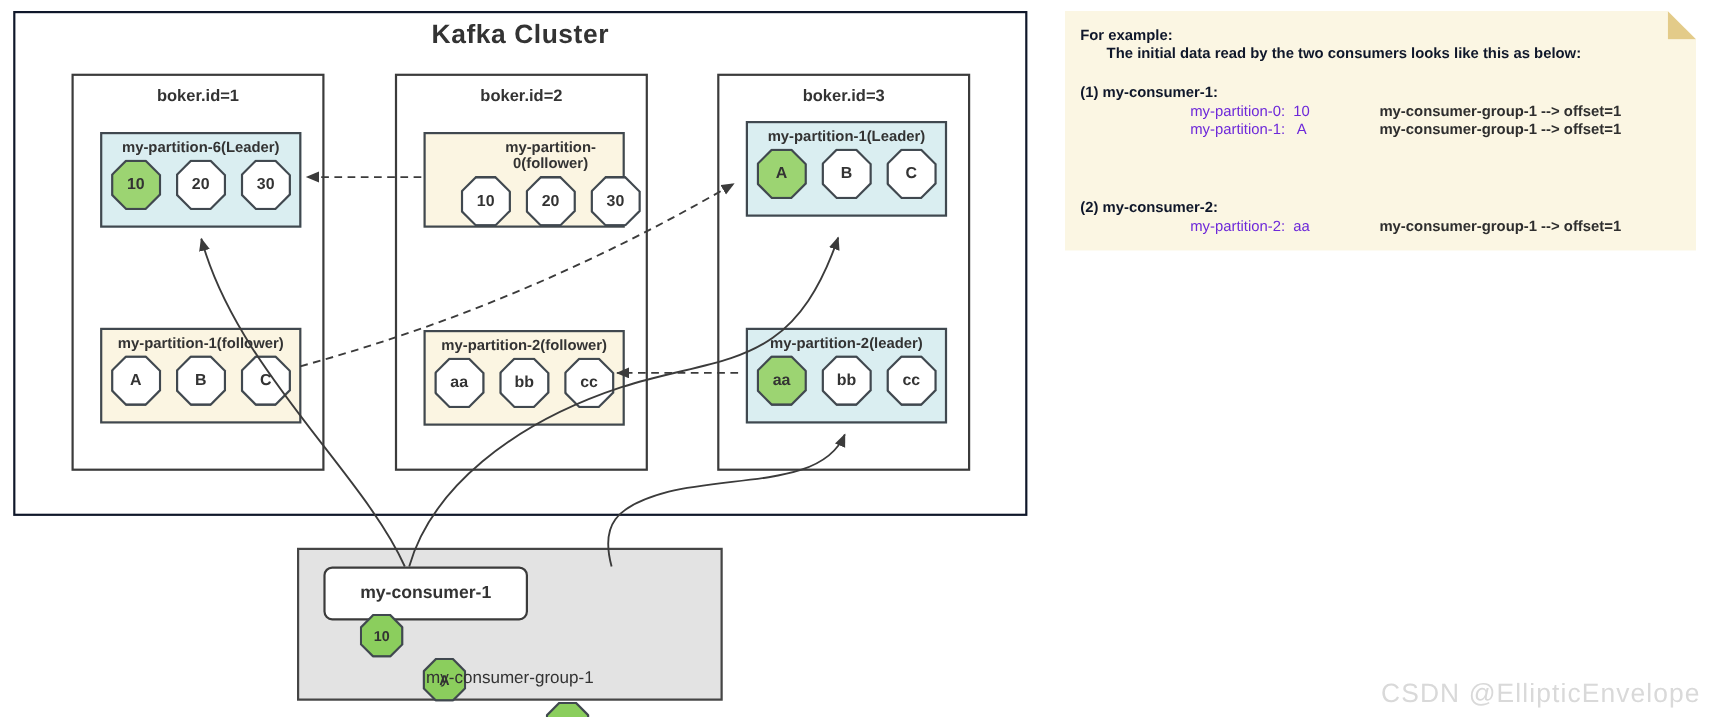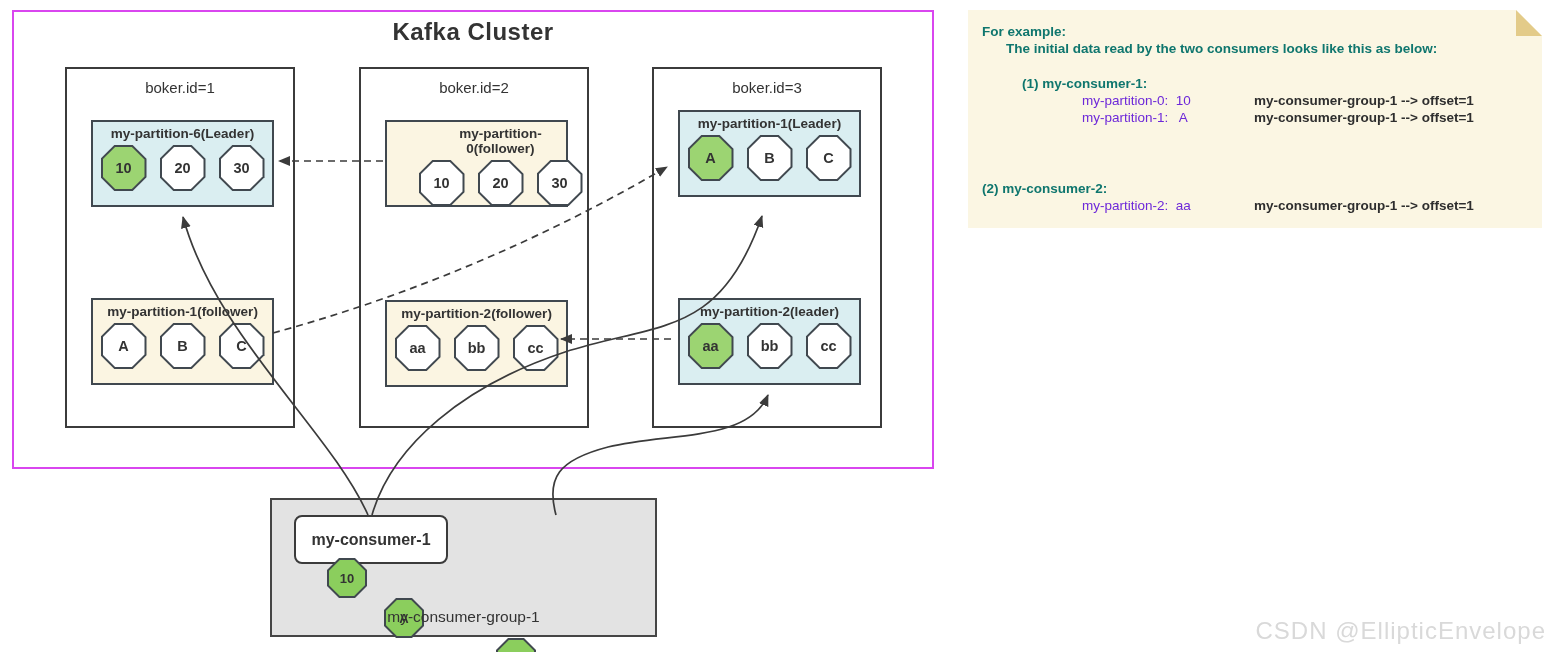--- a/index.html
+++ b/index.html
@@ -4,57 +4,57 @@
 <style>
   html,body { margin:0; padding:0; background:#ffffff; }
   .canvas {
     position:relative; width:1554px; height:652px; overflow:hidden;
     font-family:"Liberation Sans","DejaVu Sans",sans-serif; color:#333;
     background:#ffffff;
   }
   .abs { position:absolute; }
 
   
-  .cluster { left:12px; top:10px; width:918px; height:455px; border:2px solid #d946ef; background:#fff; }
+  .cluster { left:12px; top:10px; width:918px; height:455px; border:2px solid #0f172a; background:#fff; }
   .cluster-title { left:0; top:6px; width:100%; text-align:center; font-size:24px; font-weight:700; color:#333; letter-spacing:0.5px; }
   .broker { width:226px; height:357px; border:2px solid #3b3b3b; background:#fff; }
-  .broker-title { left:0; top:10px; width:100%; text-align:center; font-size:15px; font-weight:400; }
+  .broker-title { left:0; top:10px; width:100%; text-align:center; font-size:15px; font-weight:700; }
   .partition { left:24px; width:183px; height:87px; border:2px solid #40484f; box-sizing:border-box; }
   .partition.leader   { background:#daeef1; }
   .partition.follower { background:#fbf5e2; }
   .p-label { margin-top:4px; text-align:center; font-size:13.5px; font-weight:700; color:#333; }
   .oct-row { display:flex; justify-content:center; gap:13px; margin-top:4px; }
 
   
   .oct { position:relative; width:46px; height:46px; background:#40484f; flex:0 0 auto;
          clip-path:polygon(30% 0,70% 0,100% 30%,100% 70%,70% 100%,30% 100%,0 70%,0 30%);
          display:flex; align-items:center; justify-content:center; }
   .oct::before { content:""; position:absolute; inset:2px; background:#ffffff;
          clip-path:polygon(30% 0,70% 0,100% 30%,100% 70%,70% 100%,30% 100%,0 70%,0 30%); }
   .oct.hl::before { background:#9cd472; }
   .oct > span { position:relative; z-index:1; font-size:14.5px; font-weight:700; color:#333; }
   .oct.sm { width:40px; height:40px; }
   .oct.sm::before { background:#8bce5d; }
   .oct.sm > span { font-size:13px; }
 
   
   .group { left:270px; top:498px; width:387px; height:139px; background:#e3e3e3; border:2px solid #454545; box-sizing:border-box; }
-  .consumer-box { top:15px; width:154px; height:49px; background:#ffffff; border:2px solid #3b3b3b; border-radius:8px;
+  .consumer-box { top:15px; width:186px; height:49px; background:#ffffff; border:2px solid #3b3b3b; border-radius:8px;
                   display:flex; align-items:center; justify-content:center; font-size:16px; font-weight:700; box-sizing:border-box; }
   .group-label { left:0; bottom:9px; width:100%; text-align:center; font-size:15.5px; font-weight:400; }
 
   
   .note { left:968px; top:10px; width:574px; height:218px; background:#fbf6e3;
           clip-path:polygon(0 0, calc(100% - 26px) 0, 100% 26px, 100% 100%, 0 100%); }
   .note-fold { right:0; top:0; width:26px; height:26px; background:#e3cb89;
           clip-path:polygon(0 0, 100% 100%, 0 100%); }
   .note-body { padding:13px 0 0 14px; font-size:13.5px; line-height:17px; }
-  .n-bold { font-weight:700; color:#0f766e; }
+  .n-bold { font-weight:700; color:#0f172a; }
   .n-sub { margin-left:24px; }
-  .n-title1 { margin-top:18px;margin-left:40px; }
+  .n-title1 { margin-top:18px; }
   .n-title2 { margin-top:54px; }
   .note-row { margin-left:100px; }
   .note-left { display:inline-block; width:172px; white-space:pre; color:#6d28d9; }
   .note-right { font-weight:700; color:#2e2e2e; white-space:pre; }
 
   
   .watermark { right:8px; top:606px; font-size:24px; color:#d9d9d9; letter-spacing:1px;margin-top:11px; }
   svg.overlay { position:absolute; left:0; top:0; z-index:10; pointer-events:none; }
 </style>
 </head>

